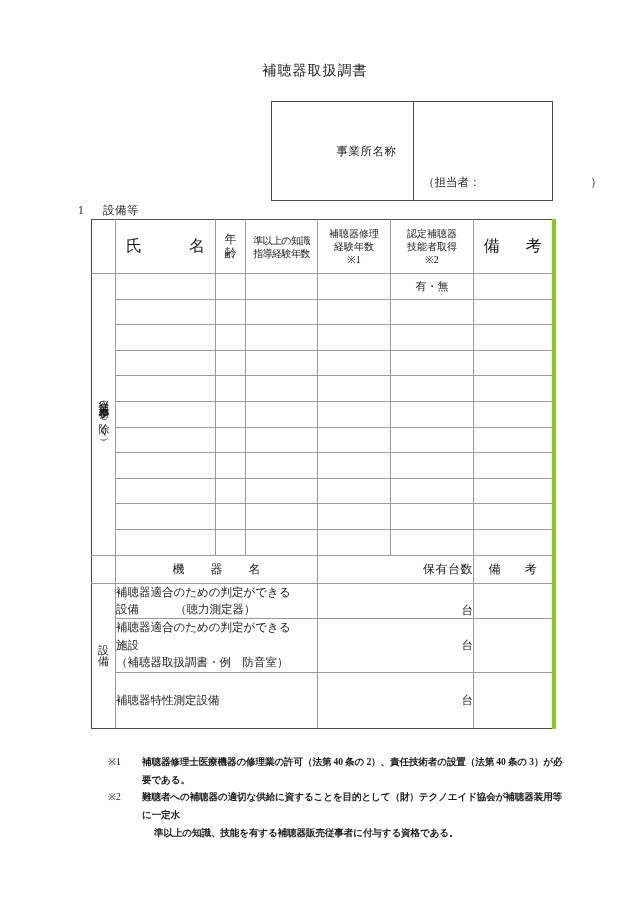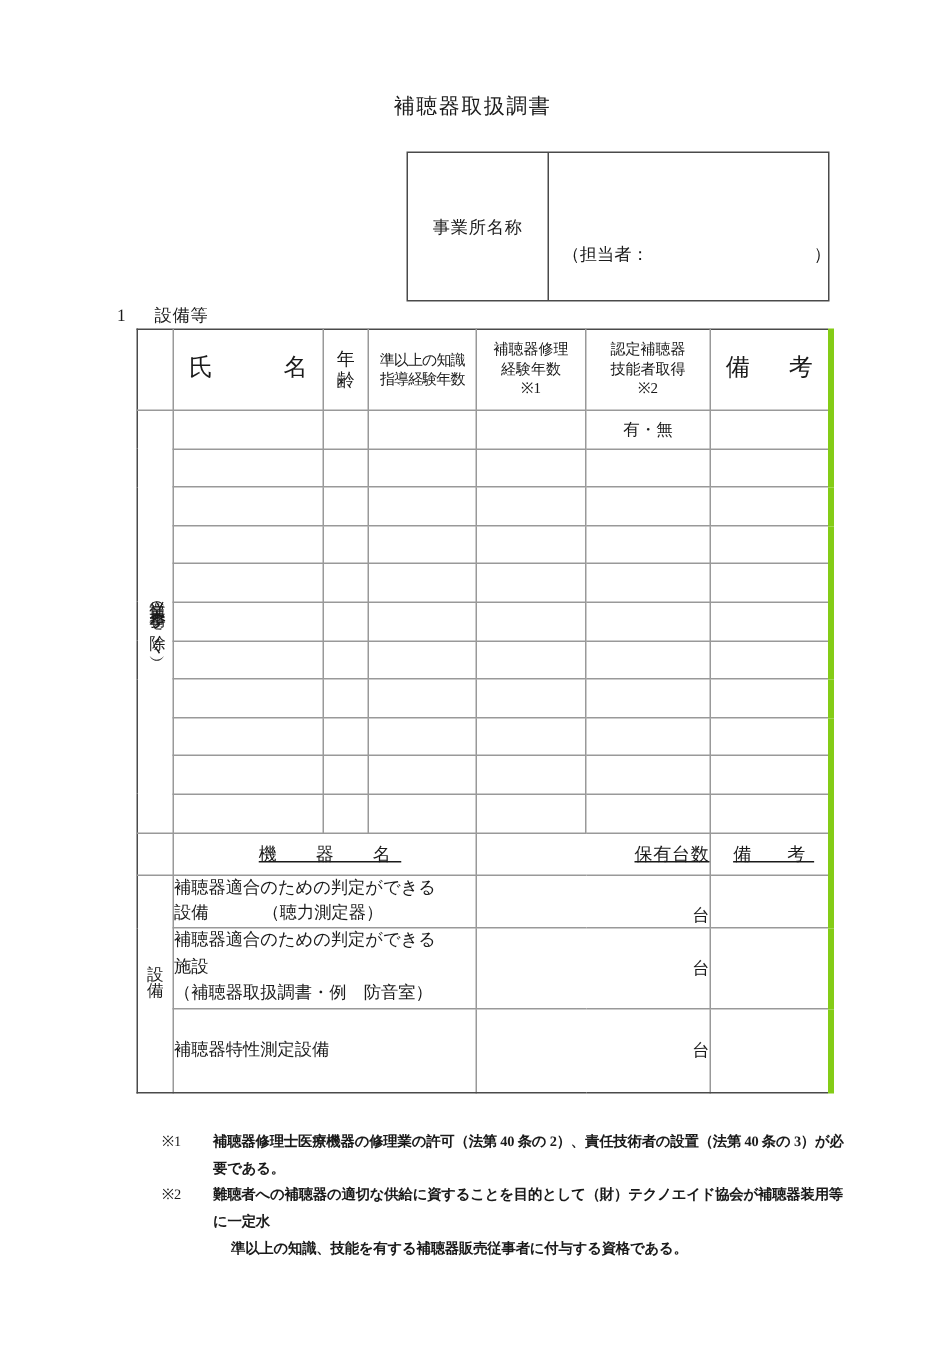--- a/index.html
+++ b/index.html
@@ -35,40 +35,41 @@
   
   .office-box {
     position: absolute;
     left: 271px;
     top: 101px;
     width: 282px;
     height: 100px;
     border: 1px solid #4a4a4a;
     box-sizing: border-box;
     display: flex;
+    padding-left: 48px;
   }
   .office-label-cell {
     width: 94px;
     border-right: 1px solid #4a4a4a;
     box-sizing: border-box;
     display: flex;
     align-items: center;
     justify-content: center;
     font-size: 11.5px;
     letter-spacing: 0.5px;
   }
   .office-value-cell {
     flex: 1;
     position: relative;
     box-sizing: border-box;
   }
   .office-person {
     position: absolute;
     left: 9px;
-    bottom: 23px;
+    bottom: 10px;
     font-size: 11.5px;
     white-space: nowrap;
   }
   .office-person .paren-close {
     display: inline-block;
     margin-left: 110px;
   }
 
   
   .section-heading {
@@ -153,21 +154,20 @@
     display: inline-block;
     white-space: nowrap;
   }
 
   
   .eq-hdr {
     height: 28px;
     text-align: center;
     vertical-align: middle;
     font-size: 12px;
-    text-decoration: underline;
   }
   .eq-hdr-sp { letter-spacing: 7px; text-indent: 7px; }
   .eq-hdr-sp2 { letter-spacing: 6px; text-indent: 6px; }
   .eq-hdr-plain { letter-spacing: 0.5px; text-align: right; }
 
   .eq-name-cell {
     padding: 6px 0 6px 9px;
     font-size: 11.5px;
     line-height: 1.52;
     vertical-align: top;

